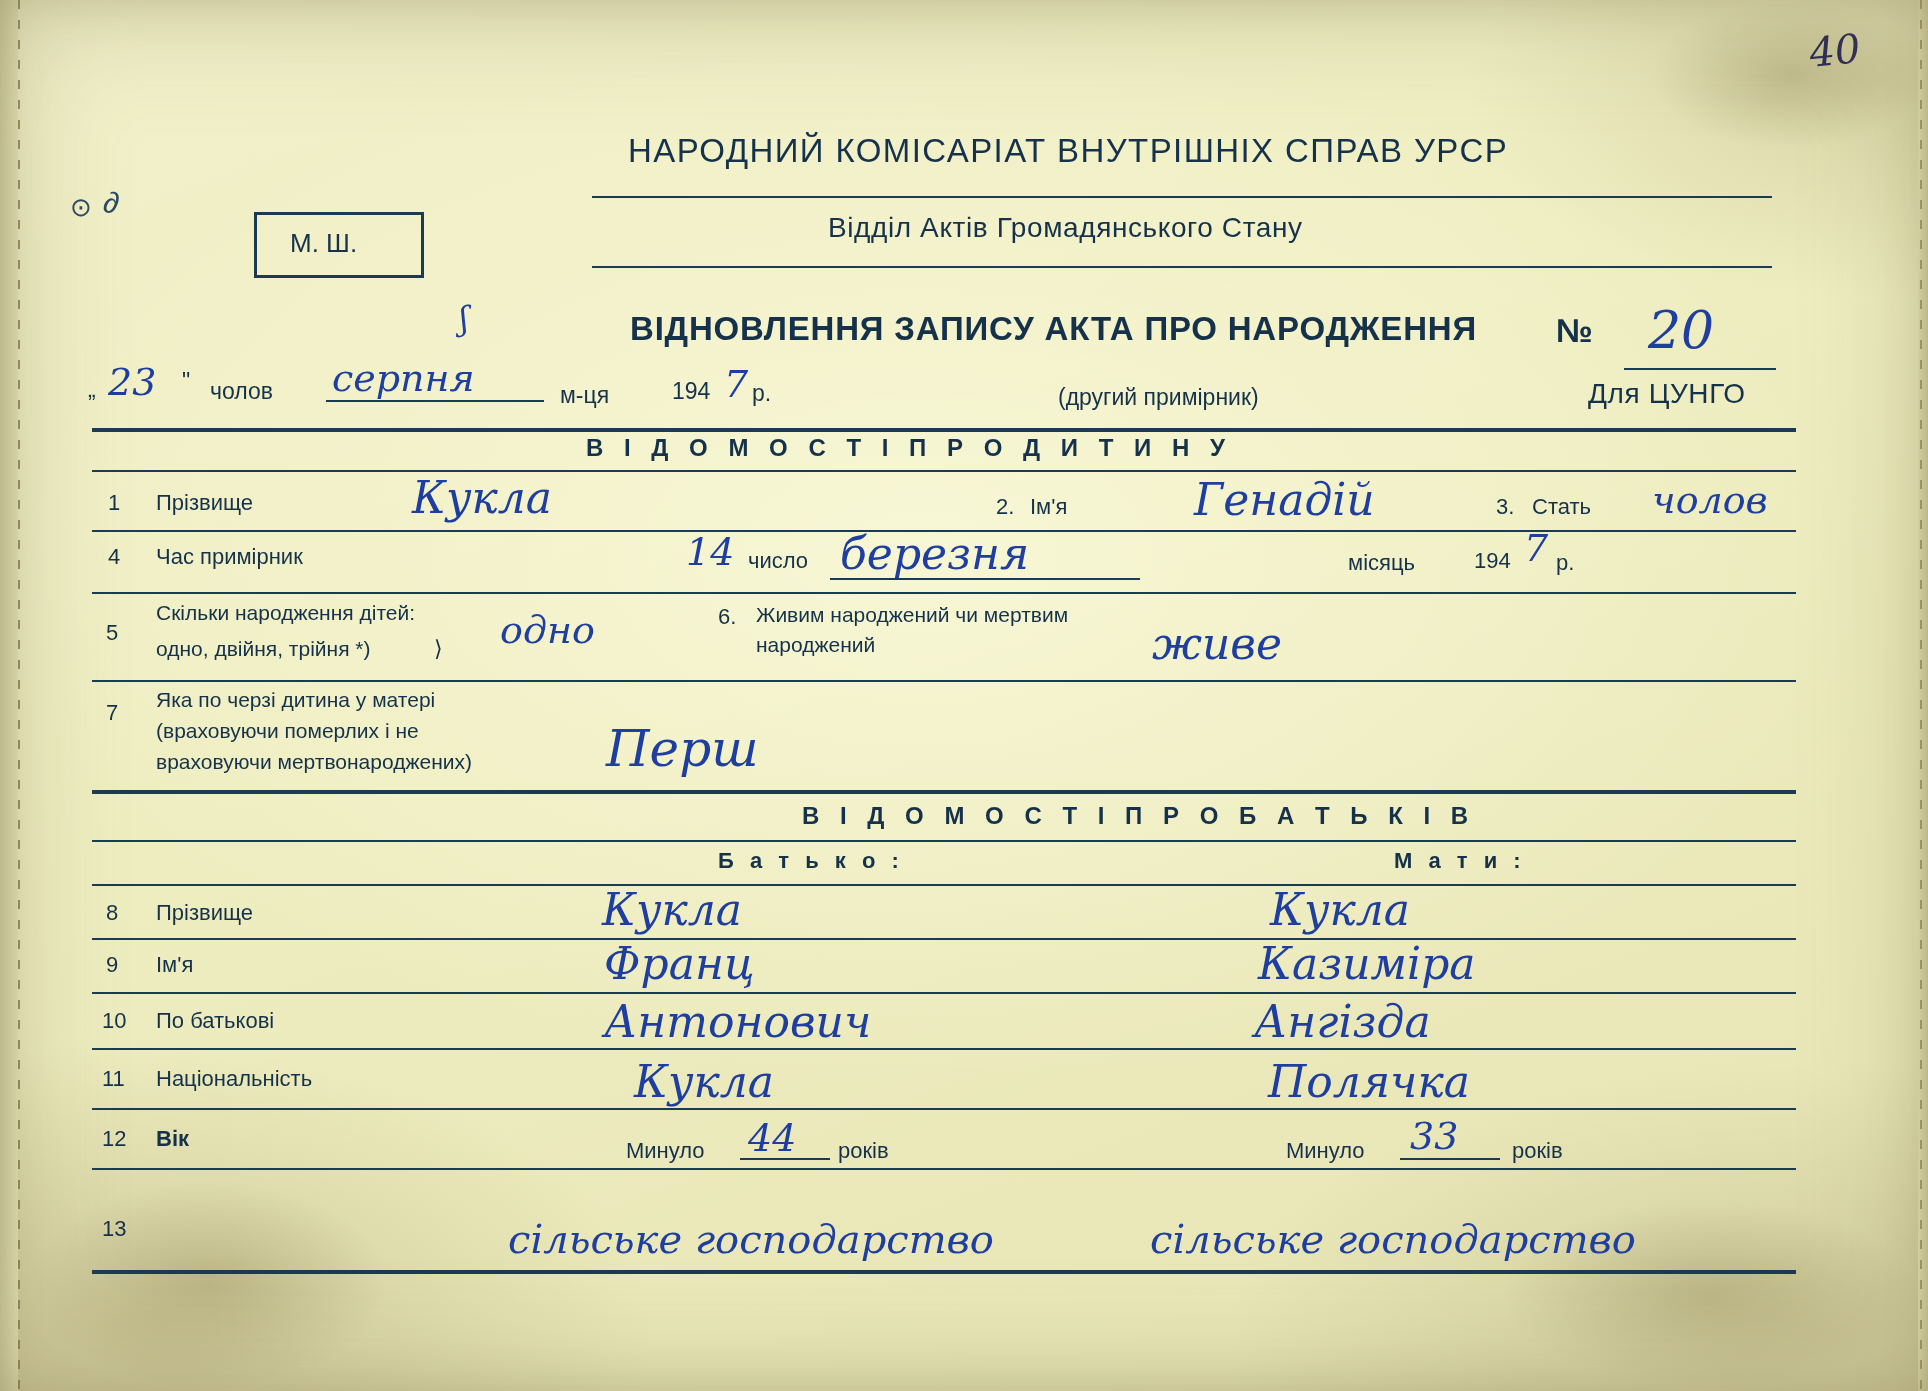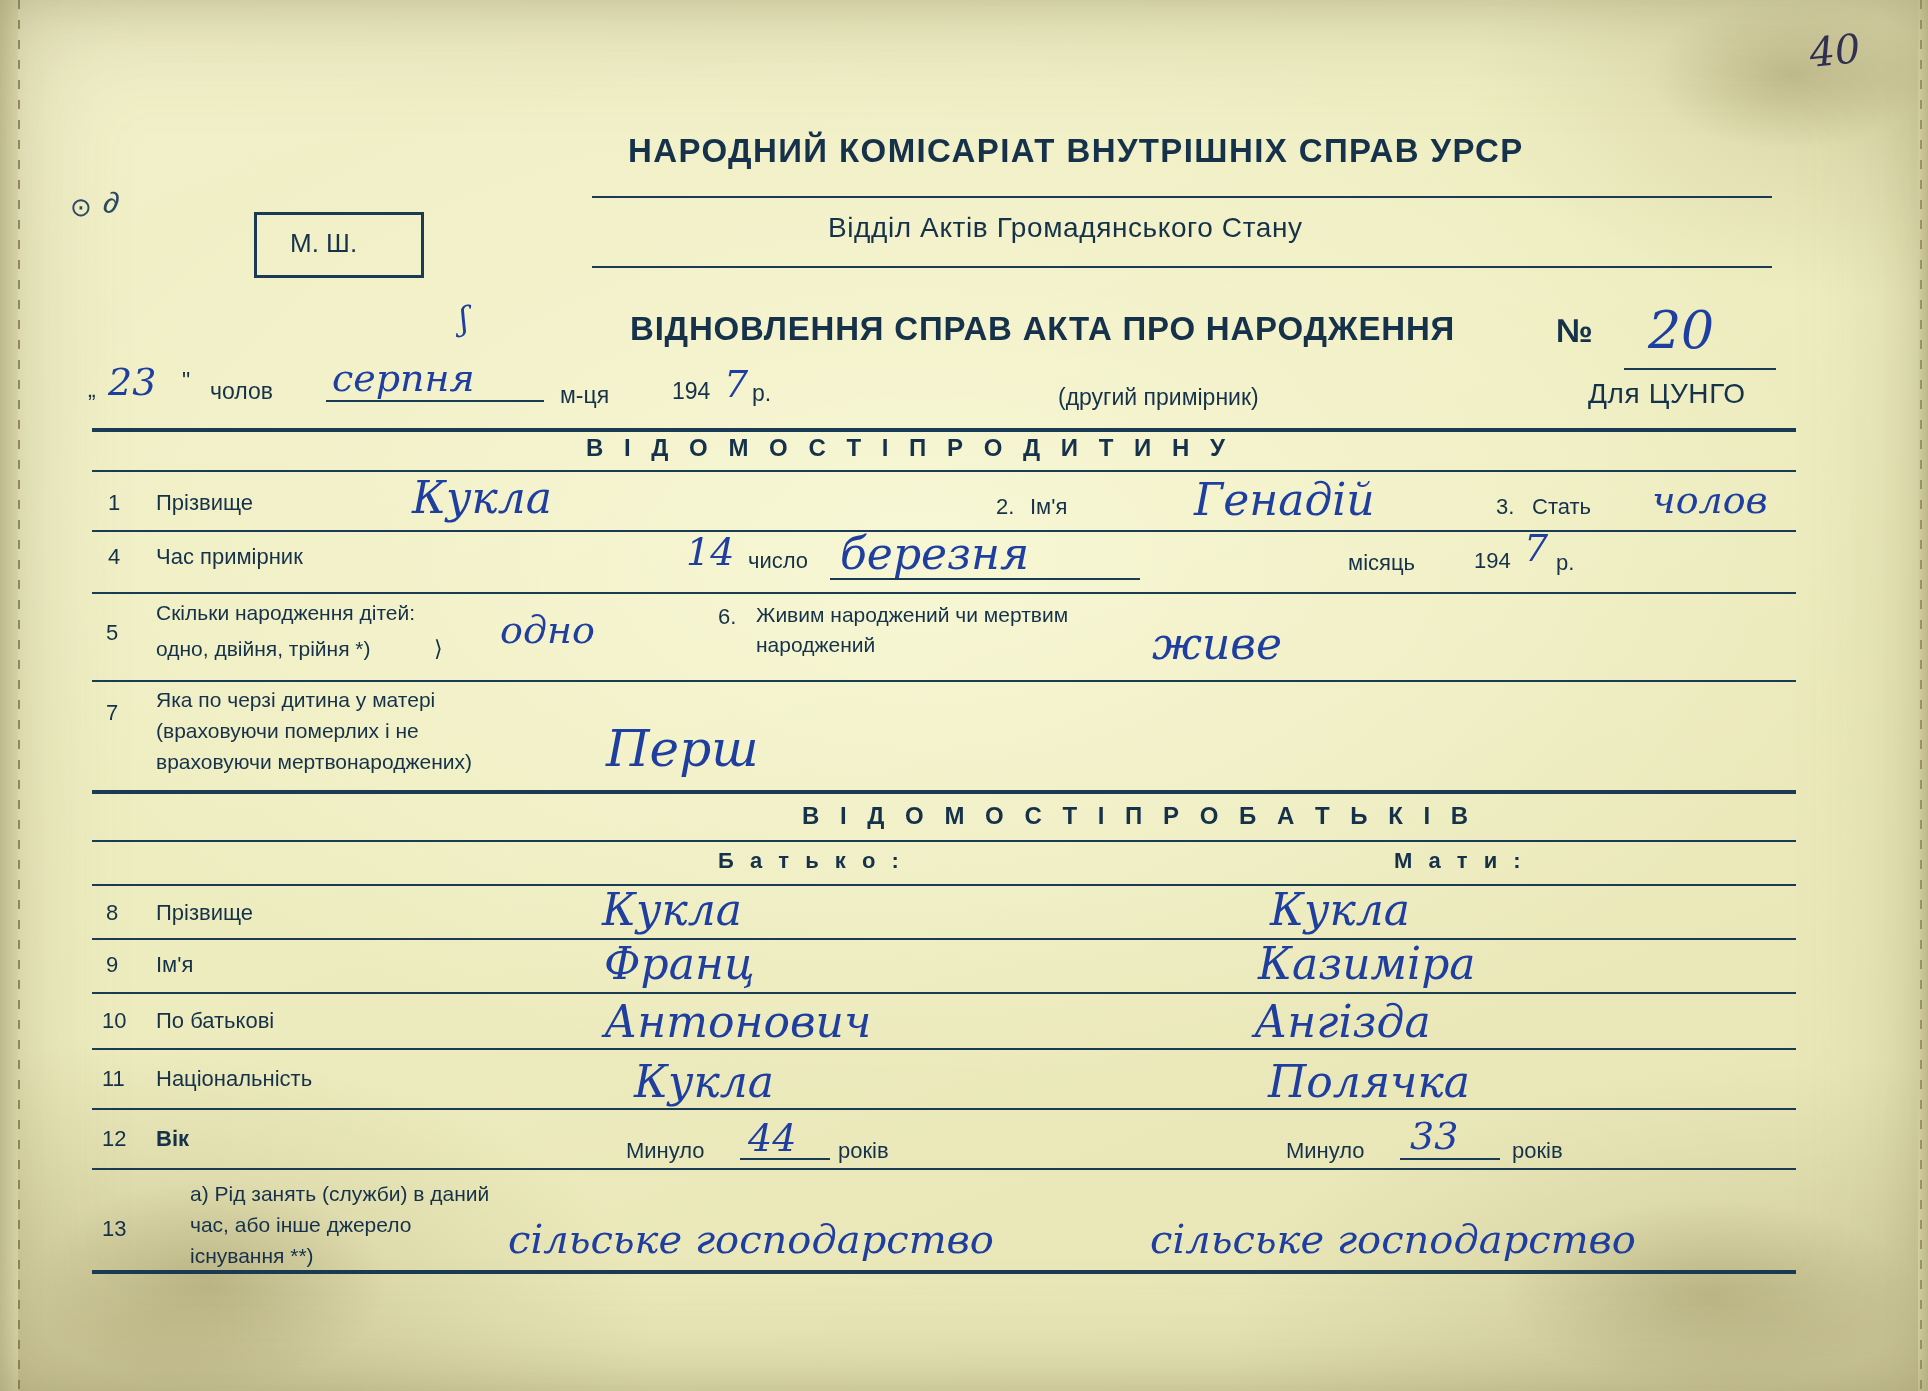--- a/index.html
+++ b/index.html
@@ -75,21 +75,21 @@
     position: absolute;
     background: #1b3b55;
   }
   .thin { height: 2px; }
   .thick { height: 4px; }
   .vrule { width: 2px; background: #1b3b55; }
 
   .title1 {
     font-size: 33px;
     letter-spacing: 1.4px;
-    font-weight: bold;
+    font-weight: normal;
   }
   .title2 {
     font-size: 28px;
     letter-spacing: 0.6px;
   }
   .title3 {
     font-size: 33px;
     font-weight: bold;
     letter-spacing: 0.8px;
   }
@@ -158,21 +158,21 @@
 
   <div class="msh-box" style="left:254px; top:212px; width:170px; height:66px;"></div>
   <div class="print med" style="left:290px; top:228px; font-size:26px;">М. Ш.</div>
   <div class="hand h-sm" style="left:462px; top:300px; transform:rotate(-8deg);">ʃ</div>
 
   <div class="print title1" style="left:628px; top:132px;">НАРОДНИЙ КОМІСАРІАТ ВНУТРІШНІХ СПРАВ УРСР</div>
   <div class="rule thin" style="left:592px; top:196px; width:1180px;"></div>
   <div class="print title2" style="left:828px; top:212px;">Відділ Актів Громадянського Стану</div>
   <div class="rule thin" style="left:592px; top:266px; width:1180px;"></div>
 
-  <div class="print title3" style="left:630px; top:310px;">ВІДНОВЛЕННЯ СПРАВ АКТА ПРО НАРОДЖЕННЯ</div>
+  <div class="print title3" style="left:630px; top:310px;">ВІДНОВЛЕННЯ ЗАПИСУ АКТА ПРО НАРОДЖЕННЯ</div>
   <div class="print title3" style="left:1556px; top:312px;">№</div>
   <div class="hand h-lg" style="left:1648px; top:300px; font-size:52px;">20</div>
   <div class="rule thin" style="left:1624px; top:368px; width:152px;"></div>
 
   <div class="print med" style="left:88px; top:376px;">„</div>
   <div class="hand h-md" style="left:108px; top:360px;">23</div>
   <div class="print med" style="left:182px; top:368px;">"</div>
   <div class="print med" style="left:210px; top:378px;">чолов</div>
   <div class="hand h-md" style="left:332px; top:356px;">серпня</div>
   <div class="rule thin" style="left:326px; top:400px; width:218px;"></div>
@@ -276,20 +276,19 @@
   <div class="hand h-md" style="left:748px; top:1116px;">44</div>
   <div class="rule thin" style="left:740px; top:1158px; width:90px;"></div>
   <div class="print lbl" style="left:838px; top:1138px;">років</div>
   <div class="print lbl" style="left:1286px; top:1138px;">Минуло</div>
   <div class="hand h-md" style="left:1410px; top:1114px;">33</div>
   <div class="rule thin" style="left:1400px; top:1158px; width:100px;"></div>
   <div class="print lbl" style="left:1512px; top:1138px;">років</div>
   <div class="rule thin" style="left:92px; top:1168px; width:1704px;"></div>
 
   <div class="print lbl" style="left:102px; top:1216px;">13</div>
-  <div class="lbl-wrap" style="left:190px; top:1178px; width:300px; line-height:31px;">а) Рід занять (служби) в даний час, або інше джерело існування **)</div>
   <div class="hand h-md" style="left:508px; top:1216px; font-size:40px;">сільське господарство</div>
   <div class="hand h-md" style="left:1150px; top:1216px; font-size:40px;">сільське господарство</div>
 
   <div class="rule thick" style="left:92px; top:1270px; width:1704px;"></div>
 
   <div class="vignette"></div>
 </div>
 
 </body></html>

